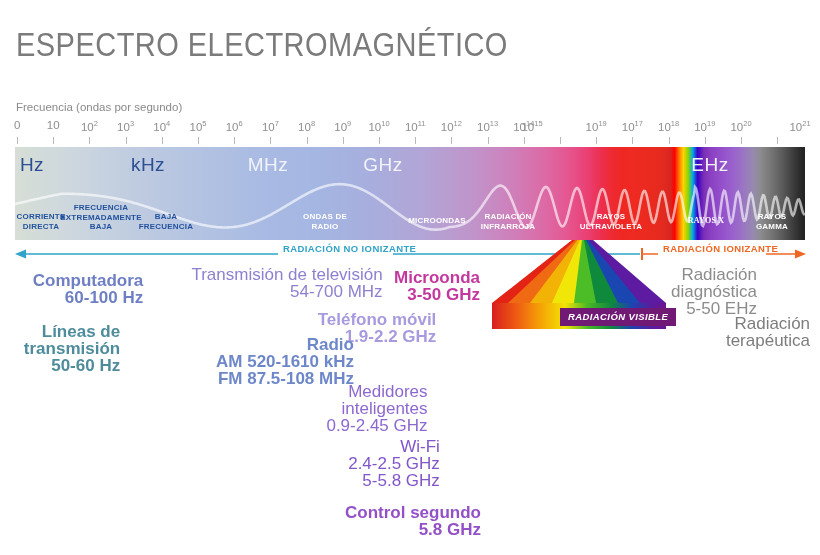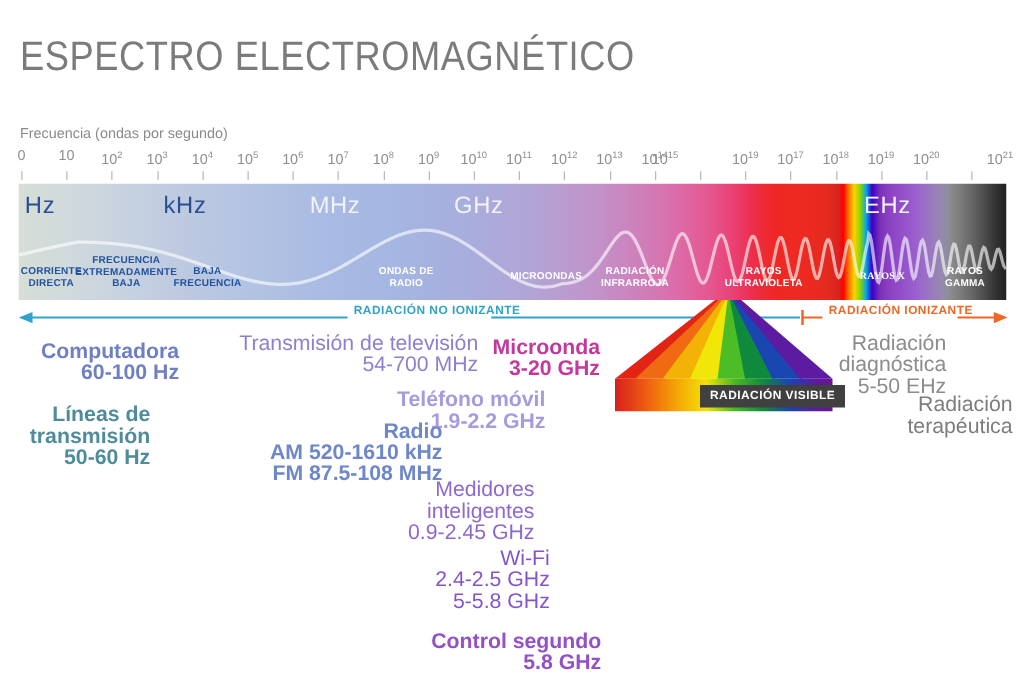--- a/index.html
+++ b/index.html
@@ -275,21 +275,21 @@
     <polygon points="95,0 99.5,0 52,63 28,63" fill="#ef6a12"></polygon>
     <polygon points="97.5,0 101,0 74,63 50,63" fill="#f3b306"></polygon>
     <polygon points="100,0 103,0 96,63 72,63" fill="#f0e708"></polygon>
     <polygon points="102,0 105,0 118,63 94,63" fill="#4dbd27"></polygon>
     <polygon points="104,0 107,0 140,63 116,63" fill="#0f8a3c"></polygon>
     <polygon points="106,0 109.5,0 162,63 138,63" fill="#1a46b2"></polygon>
     <polygon points="108.5,0 113,0 186,63 160,63" fill="#5c1ba0"></polygon>
   </g>
   <polygon points="12,63 186,63 186,89 12,89" fill="url(#coneBaseGrad)"></polygon>
 </svg>
-<div id="visible-chip" style="background: #404040;">RADIACIÓN VISIBLE</div>
+<div id="visible-chip" style="background: #701a75; font-style: italic;">RADIACIÓN VISIBLE</div>
 
 <div class="band-unit dark" style="left: 32px; top: 154px; position: absolute;">Hz</div>
 <div class="band-unit dark" style="left: 148px; top: 154px; position: absolute;">kHz</div>
 <div class="band-unit" style="left: 268px; top: 154px; position: absolute;">MHz</div>
 <div class="band-unit" style="left: 383px; top: 154px; position: absolute;">GHz</div>
 <div class="band-unit" style="left: 710px; top: 154px; position: absolute;">EHz</div>
 <div class="band-region" style="left: 41px; top: 212px; color: rgb(35, 82, 158); position: absolute;">CORRIENTE
 DIRECTA</div>
 <div class="band-region" style="left: 101px; top: 203px; color: rgb(35, 82, 158); position: absolute;">FRECUENCIA
 EXTREMADAMENTE
@@ -303,21 +303,21 @@
 INFRARROJA</div>
 <div class="band-region" style="left: 611px; top: 212px; color: rgb(255, 255, 255); position: absolute;">RAYOS
 ULTRAVIOLETA</div>
 <div class="band-region" style="left: 706px; top: 216px; color: rgb(255, 255, 255); position: absolute; font-family: Liberation Serif, serif;">RAYOS X</div>
 <div class="band-region" style="left: 772px; top: 212px; color: rgb(255, 255, 255); position: absolute;">RAYOS
 GAMMA</div>
 <div class="callout" style="left: 88px; top: 272px; color: rgb(111, 127, 196);"><span class="c-name">Computadora</span><span class="c-val">60-100 Hz</span></div>
 <div class="callout" style="left: 72px; top: 323px; color: rgb(78, 140, 156);"><span class="c-name">Líneas de
 transmisión</span><span class="c-val">50-60 Hz</span></div>
 <div class="callout grey" style="left: 287px; top: 266px; color: rgb(143, 127, 208);"><span class="c-name">Transmisión de televisión</span><span class="c-val">54-700 MHz</span></div>
-<div class="callout" style="left: 437px; top: 269px; color: rgb(196, 56, 158);"><span class="c-name">Microonda</span><span class="c-val">3-20 GHz</span></div>
+<div class="callout" style="left: 437px; top: 269px; color: rgb(196, 56, 158);"><span class="c-name">Microonda</span><span class="c-val">3-50 GHz</span></div>
 <div class="callout" style="left: 377px; top: 311px; color: rgb(168, 154, 223);"><span class="c-name">Teléfono móvil</span><span class="c-val">1.9-2.2 GHz</span></div>
 <div class="callout" style="left: 285px; top: 336px; color: rgb(109, 135, 201);"><span class="c-name">Radio</span><span class="c-val">AM 520-1610 kHz
 FM 87.5-108 MHz</span></div>
 <div class="callout grey" style="left: 377px; top: 383px; color: rgb(141, 104, 207);"><span class="c-name">Medidores
 inteligentes</span><span class="c-val">0.9-2.45 GHz</span></div>
 <div class="callout grey" style="left: 394px; top: 438px; color: rgb(130, 86, 203);"><span class="c-name">Wi-Fi</span><span class="c-val">2.4-2.5 GHz
 5-5.8 GHz</span></div>
 <div class="callout" style="left: 413px; top: 504px; color: rgb(147, 80, 199);"><span class="c-name">Control segundo</span><span class="c-val">5.8 GHz</span></div>
 <div class="callout grey" style="left: 694px; top: 266px; color: rgb(140, 140, 140);"><span class="c-name">Radiación diagnóstica</span><span class="c-val">5-50 EHz</span></div>
 <div class="callout grey" style="left: 768px; top: 315px; color: rgb(125, 125, 125);"><span class="c-name">Radiación

